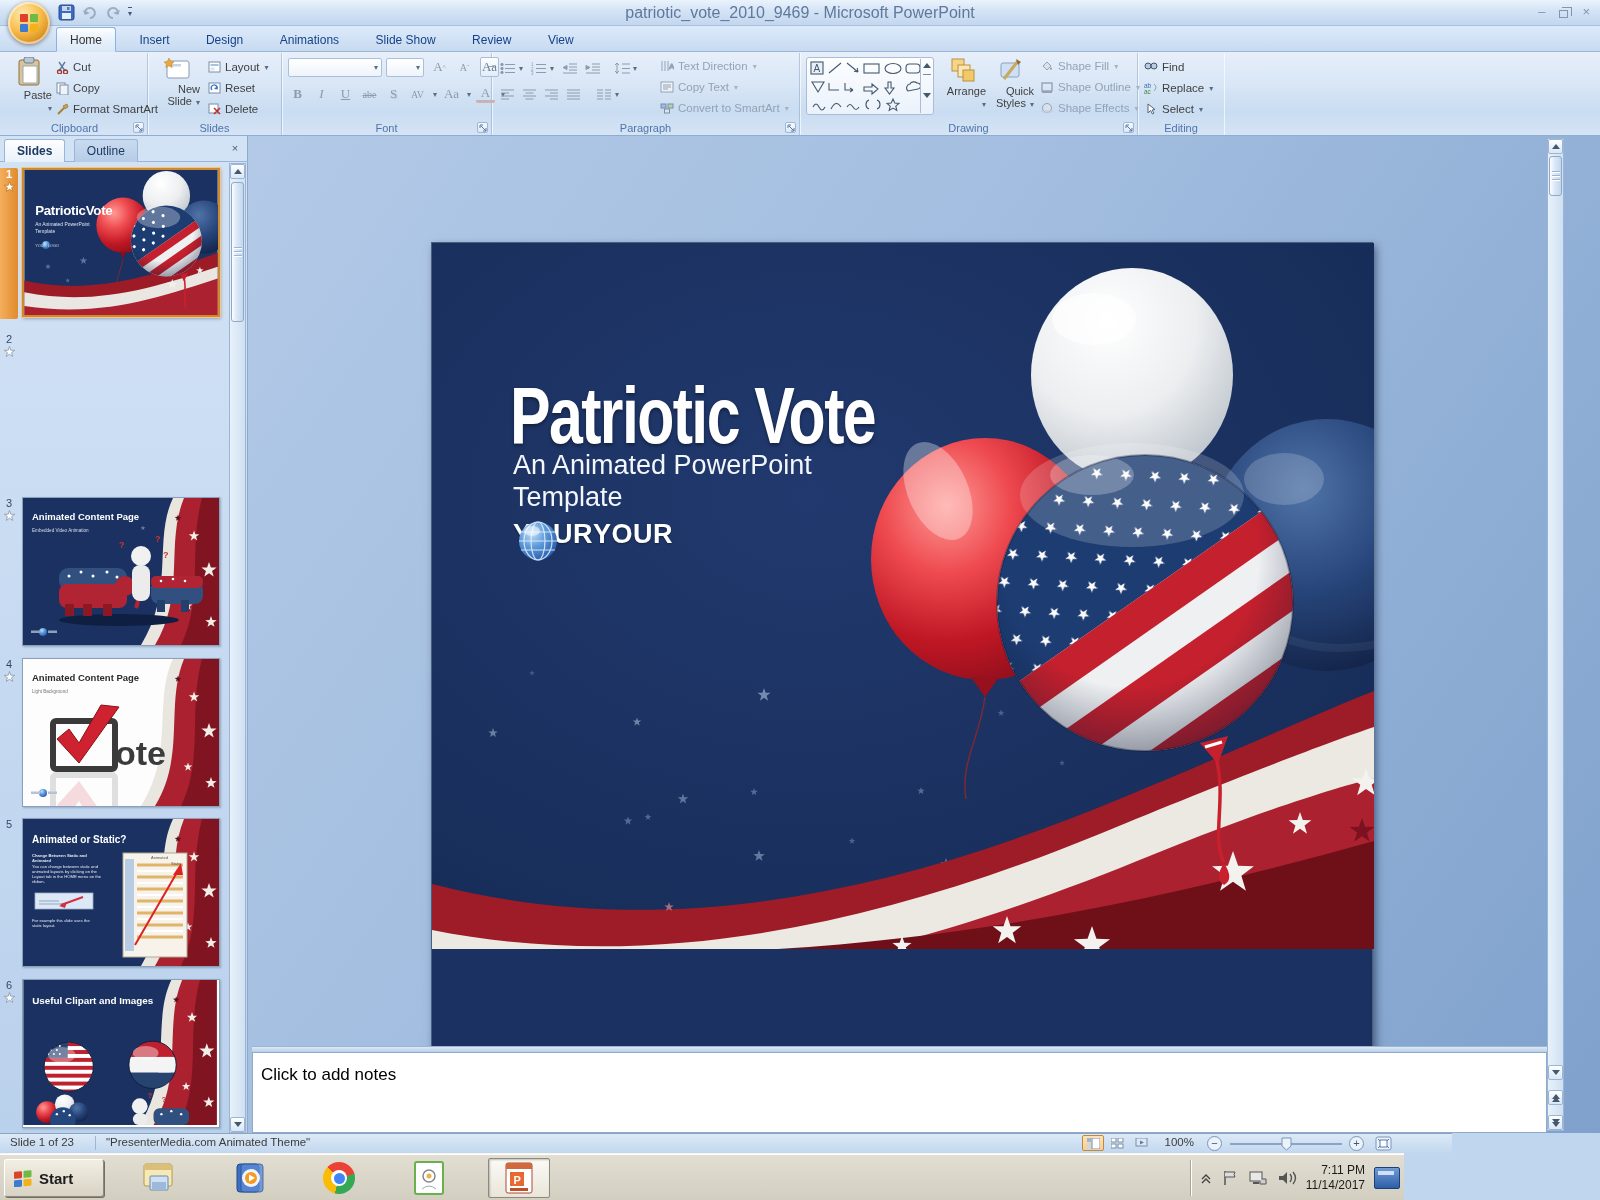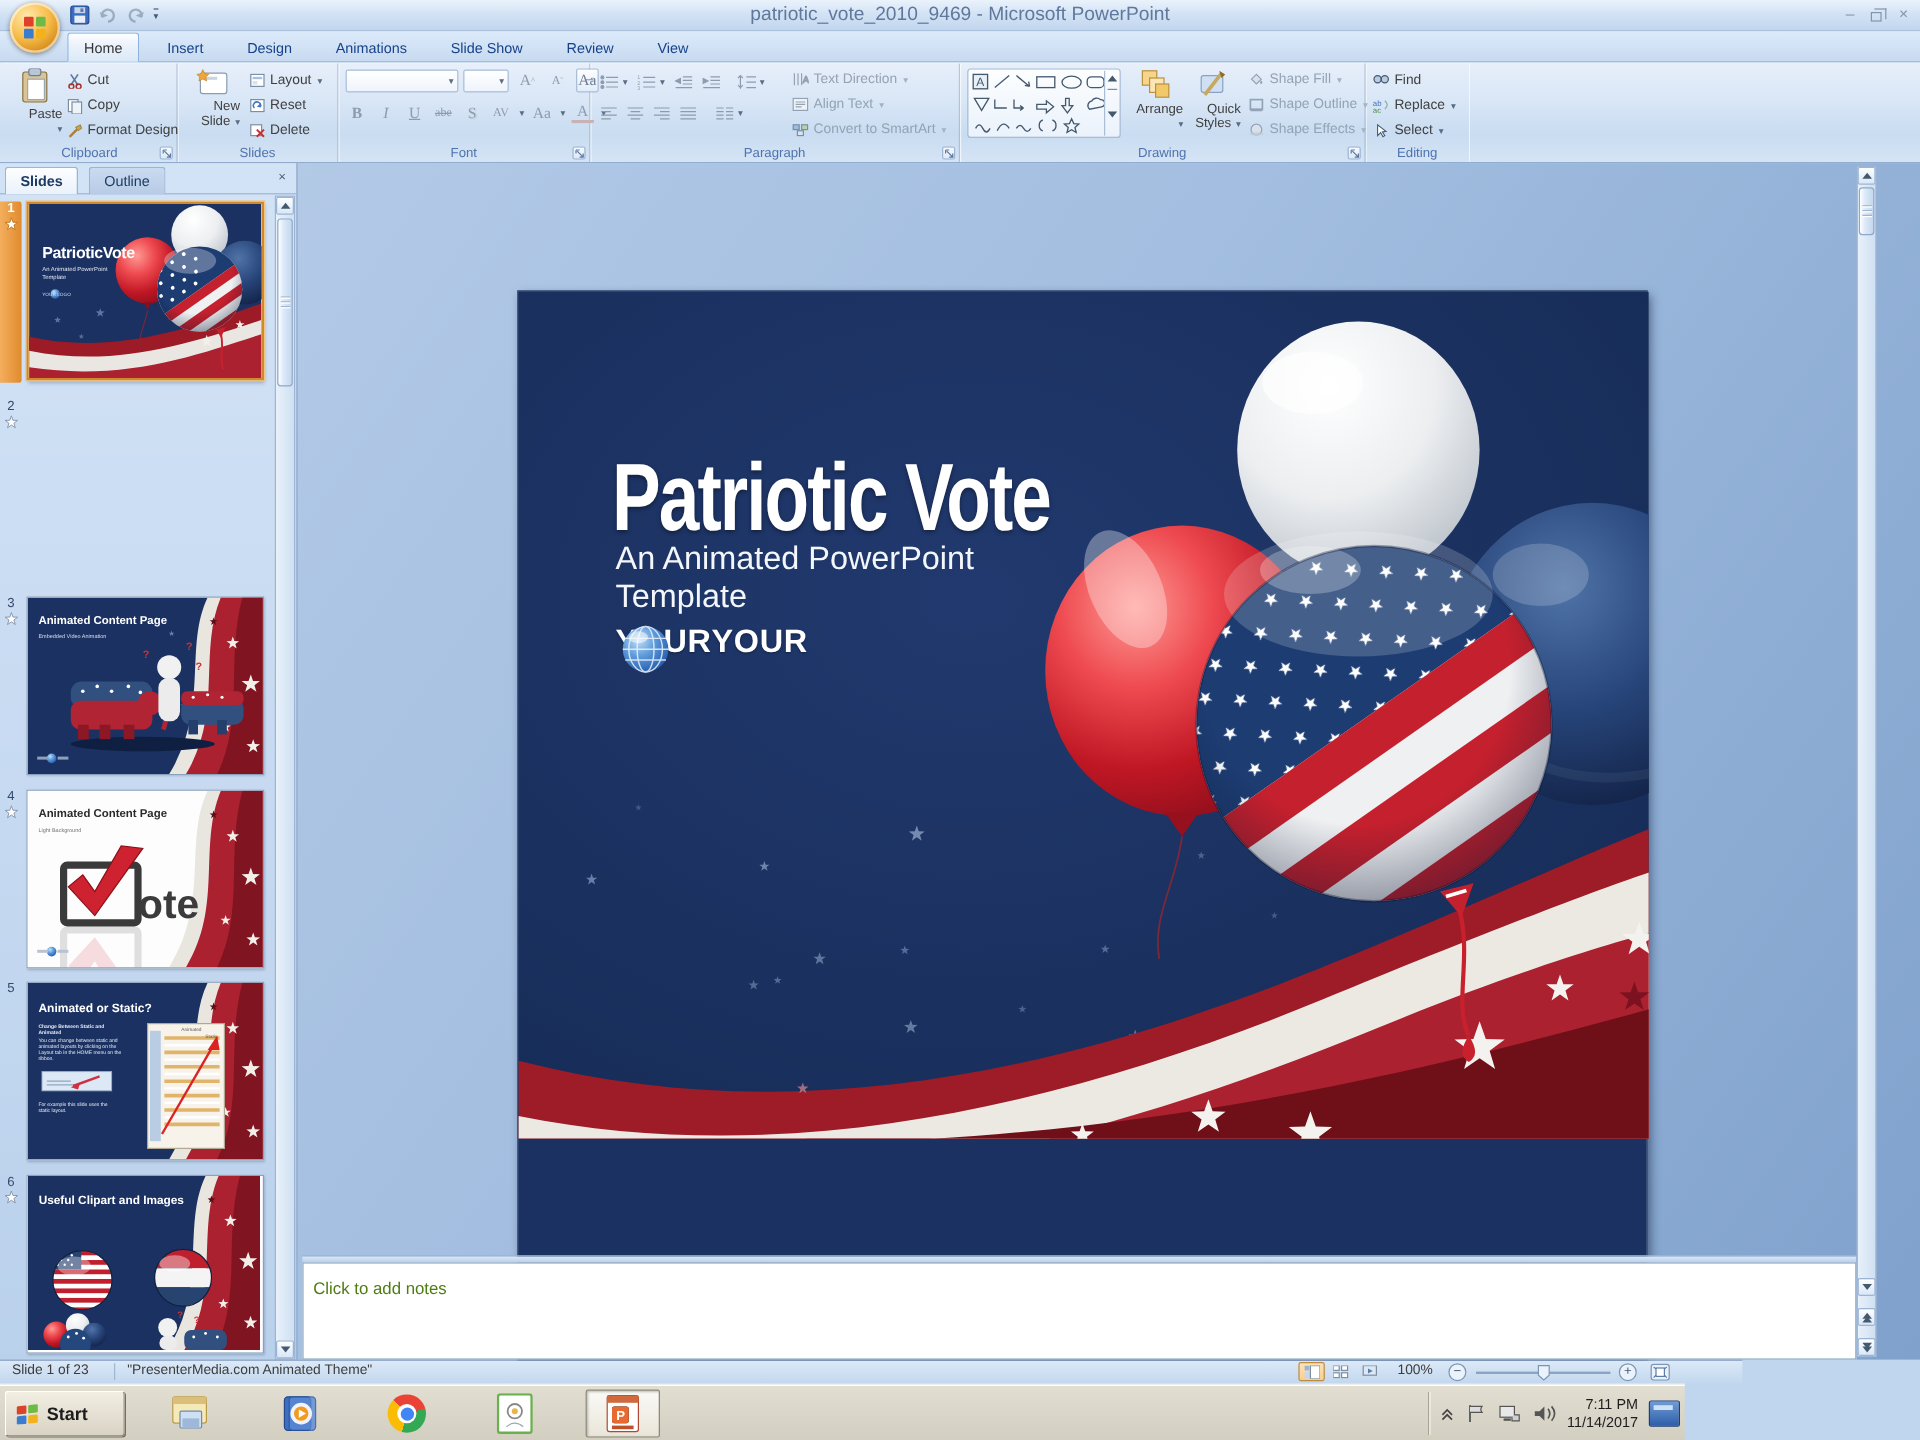--- a/index.html
+++ b/index.html
@@ -96,21 +96,21 @@
     transform:scaleX(.8) scaleY(1.05);transform-origin:left top;letter-spacing:-2px;white-space:nowrap;
     text-shadow:0 2px 4px rgba(0,0,0,.4)}
   .sl-sub{position:absolute;left:81px;top:206px;width:320px;font-size:27px;line-height:32px;color:#f3f6fb}
   .sl-logo{position:absolute;left:81px;top:276px;display:flex;align-items:center;font-size:27px;font-weight:700;
     color:#fff;letter-spacing:.5px;text-shadow:0 1px 2px rgba(0,0,0,.4)}
 
   
   .splitter{position:absolute;left:252px;top:910px;width:1295px;height:6px;
     background:linear-gradient(#dce9f7,#b9cfe9);border-top:1px solid #9db5d4}
   .notes{position:absolute;left:252px;top:916px;width:1295px;height:81px;background:#fff;border:1px solid #8fa9c9}
-  .notes-text{position:absolute;left:8px;top:12px;font-size:14px;color:#4d7c0f}
+  .notes-text{position:absolute;left:8px;top:12px;font-size:17px;color:#000000}
 
   
   .status{position:absolute;left:0;top:1133px;width:1452px;height:20px;
     background:linear-gradient(#dcE9f7,#c2d7ee);border-top:1px solid #8ba4c4;font-size:11.5px;color:#3c3c3c}
   .vwbtn{display:inline-flex;width:22px;height:16px;align-items:center;justify-content:center;
     border:1px solid transparent;border-radius:2px}
   .vwbtn.on{border-color:#c08a3e;background:linear-gradient(#fde3b8,#f7cf93)}
   .zbtn{display:inline-flex;width:15px;height:15px;border:1px solid #7d95b5;border-radius:50%;background:#eaf2fb;
     align-items:center;justify-content:center;font-size:11px;color:#44586e;line-height:1}
 
@@ -286,21 +286,21 @@
           <rect x="1" y="1" width="8" height="10" fill="#fff" stroke="#7b8ea3"></rect>
           <rect x="4" y="3" width="8" height="10" fill="#eef3f9" stroke="#7b8ea3"></rect>
         </svg>
         <span>Copy</span>
       </div>
       <div class="srow" style="left:54px;top:46px">
         <svg width="13" height="13">
           <path d="M2,11 L8,5" stroke="#b08030" stroke-width="2"></path>
           <path d="M7,3 L11,1 L12,4 L9,6 Z" fill="#caa24e" stroke="#8a6a20" stroke-width=".6"></path>
         </svg>
-        <span>Format Design</span>
+        <span>Format SmartArt</span>
       </div>
       <div class="glabel">Clipboard</div>
       <div class="launch">
         <svg width="8" height="8">
             <path d="M1,1 h3 M1,1 v3 M2,2 L7,7 M7,4 v3 h-3" stroke="#5b76a0" stroke-width="1" fill="none"></path>
           </svg>
       </div>
     </div>
 
     <div class="grp" style="left:148px;width:134px">
@@ -459,21 +459,21 @@
             </g>
           </svg>
         <span>Text Direction</span>
         <span class="caret dd">▾</span>
       </div>
       <div class="srow dd" style="left:168px;top:24px">
         <svg width="14" height="12">
             <rect x="1" y="1" width="12" height="10" fill="#eef2f7" stroke="#93a3b5"></rect>
             <path d="M3,4 h8 M3,6 h8 M3,8 h5" stroke="#93a3b5"></path>
           </svg>
-        <span>Align Text</span>
+        <span>Copy Text</span>
         <span class="caret dd">▾</span>
       </div>
       <div class="srow dd" style="left:168px;top:45px">
         <svg width="14" height="12">
             <rect x="1" y="2" width="5" height="4" fill="#9ebce0" stroke="#7b8ea3"></rect>
             <rect x="8" y="2" width="5" height="4" fill="#b9d3a8" stroke="#7b8ea3"></rect>
             <rect x="4.5" y="7" width="5" height="4" fill="#d9e4f2" stroke="#7b8ea3"></rect>
           </svg>
         <span>Convert to SmartArt</span>
         <span class="caret dd">▾</span>

